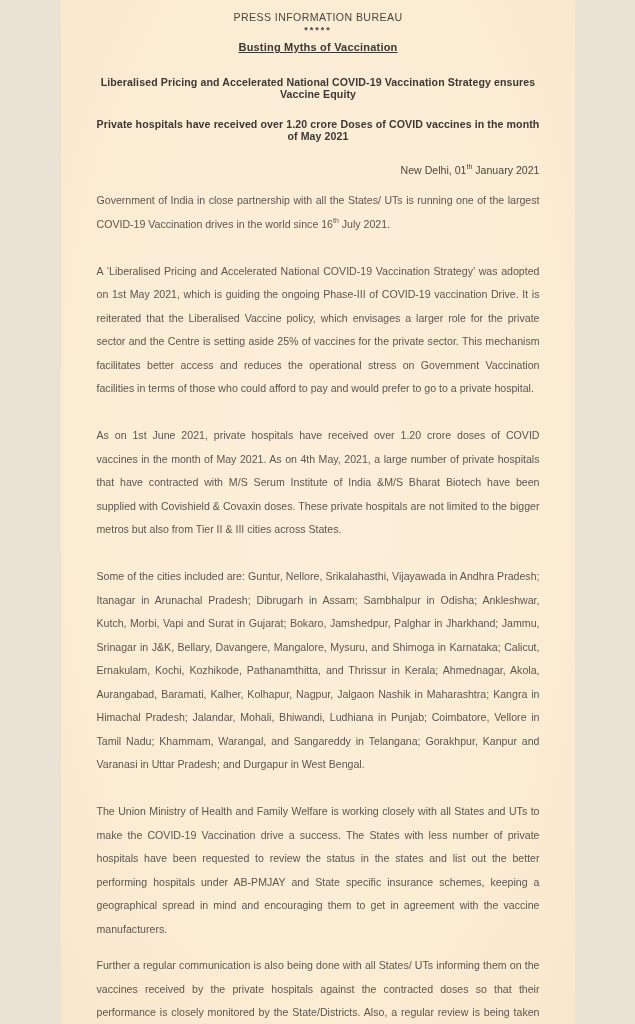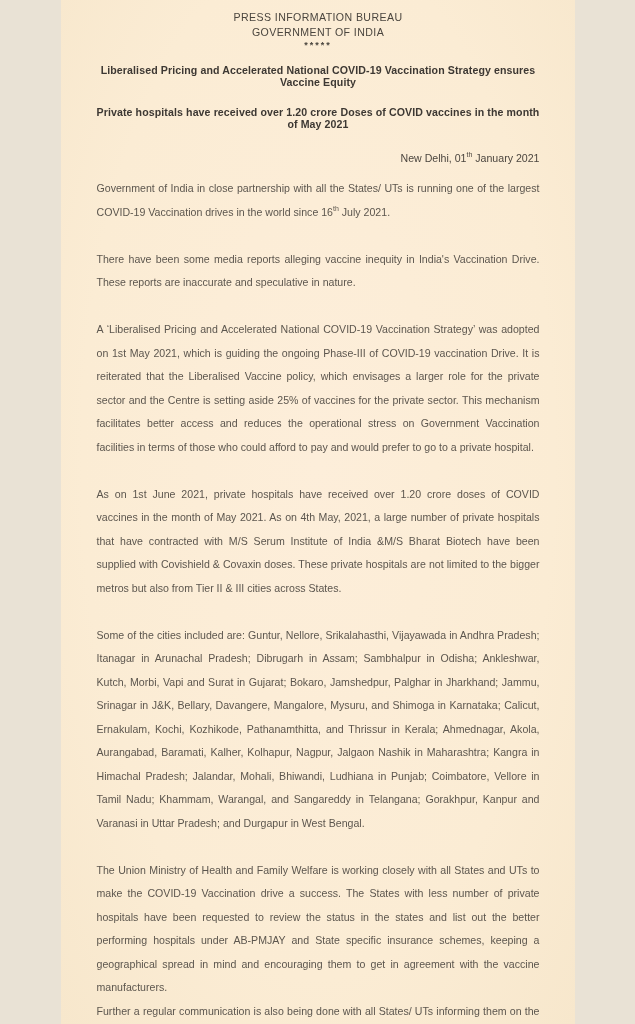--- a/index.html
+++ b/index.html
@@ -40,63 +40,62 @@
     letter-spacing: 0.2px;
     color: #3d3833;
   }
   .subtitle {
     margin: 0;
     font-size: 10.6px;
     font-weight: bold;
     letter-spacing: 0.1px;
     color: #3d3833;
   }
-  .subtitle.first { margin-top: 14px; text-align: center; }
+  .subtitle.first { margin-top: 23px; text-align: center; }
   .subtitle.second { margin-top: 18px; }
   .dateline {
     margin-top: 22px;
     text-align: right;
     font-size: 10.6px;
     color: #4c463f;
   }
   sup {
     font-size: 7px;
     line-height: 0;
     vertical-align: super;
   }
   .doc-body { margin-top: 13px; }
   .para {
     margin: 0 0 23.5px 0;
     font-size: 10.6px;
     line-height: 23.5px;
     text-align: justify;
     color: #5c564e;
   }
-  .para.no-gap-after { margin-bottom: 0; }
+  .para.no-gap-after { margin-bottom: 13px; }
 </style>
 </head>
 <body>
 
 <div class="page">
 
   <header class="doc-header">
     <div class="org">PRESS INFORMATION BUREAU</div>
-    <div class="org">GOVERNMENT OF INDIA</div>
     <div class="stars">*****</div>
+    <h1 class="title">Busting Myths of Vaccination</h1>
     <h2 class="subtitle first">Liberalised Pricing and Accelerated National COVID-19 Vaccination Strategy ensures Vaccine Equity</h2>
     <h2 class="subtitle second">Private hospitals have received over 1.20 crore Doses of COVID vaccines in the month of May 2021</h2>
   </header>
 
   <div class="dateline"><span>New Delhi, 01</span><sup>th</sup><span> January 2021</span></div>
 
   <main class="doc-body">
 
     <p class="para"><span>Government of India in close partnership with all the States/ UTs is running one of the largest COVID-19 Vaccination drives in the world since 16</span><sup>th</sup><span> July 2021.</span></p>
 
-    <p class="para">There have been some media reports alleging vaccine inequity in India's Vaccination Drive. These reports are inaccurate and speculative in nature.</p>
 
     <p class="para">A ‘Liberalised Pricing and Accelerated National COVID-19 Vaccination Strategy’ was adopted on 1st May 2021, which is guiding the ongoing Phase-III of COVID-19 vaccination Drive. It is reiterated that the Liberalised Vaccine policy, which envisages a larger role for the private sector and the Centre is setting aside 25% of vaccines for the private sector. This mechanism facilitates better access and reduces the operational stress on Government Vaccination facilities in terms of those who could afford to pay and would prefer to go to a private hospital.</p>
 
     <p class="para">As on 1st June 2021, private hospitals have received over 1.20 crore doses of COVID vaccines in the month of May 2021.  As on 4th May, 2021, a large number of private hospitals that have contracted with M/S Serum Institute of India &amp;M/S Bharat Biotech have been supplied with Covishield &amp; Covaxin doses. These private hospitals are not limited to the bigger metros but also from Tier II &amp; III cities across States.</p>
 
     <p class="para">Some of the cities included are: Guntur, Nellore, Srikalahasthi, Vijayawada in Andhra Pradesh; Itanagar in Arunachal Pradesh; Dibrugarh in Assam; Sambhalpur in Odisha; Ankleshwar, Kutch, Morbi, Vapi  and Surat in Gujarat; Bokaro, Jamshedpur, Palghar in Jharkhand; Jammu, Srinagar in J&amp;K, Bellary, Davangere, Mangalore, Mysuru, and Shimoga in Karnataka; Calicut, Ernakulam, Kochi, Kozhikode, Pathanamthitta, and Thrissur in Kerala; Ahmednagar, Akola, Aurangabad, Baramati, Kalher, Kolhapur, Nagpur, Jalgaon Nashik in Maharashtra; Kangra in Himachal Pradesh; Jalandar, Mohali, Bhiwandi, Ludhiana in Punjab; Coimbatore, Vellore in Tamil Nadu; Khammam, Warangal, and Sangareddy in Telangana; Gorakhpur, Kanpur and Varanasi in Uttar Pradesh; and Durgapur in West Bengal.</p>
 
     <p class="para no-gap-after">The Union Ministry of Health and Family Welfare is working closely with all States and UTs to make the COVID-19 Vaccination drive a success. The States with less number of private hospitals have been requested to review the status in the states and list out the better performing hospitals under AB-PMJAY and State specific insurance schemes, keeping a geographical spread in mind and encouraging them to get in agreement with the vaccine manufacturers.</p>
 
     <p class="para">Further a regular communication is also being done with all States/ UTs informing them on the vaccines received by the private hospitals against the contracted doses so that their performance is closely monitored by the State/Districts. Also, a regular review is being taken with the manufacturers to follow-up on the status of each delivery that needs to be made to the states/Private institutions.</p>

